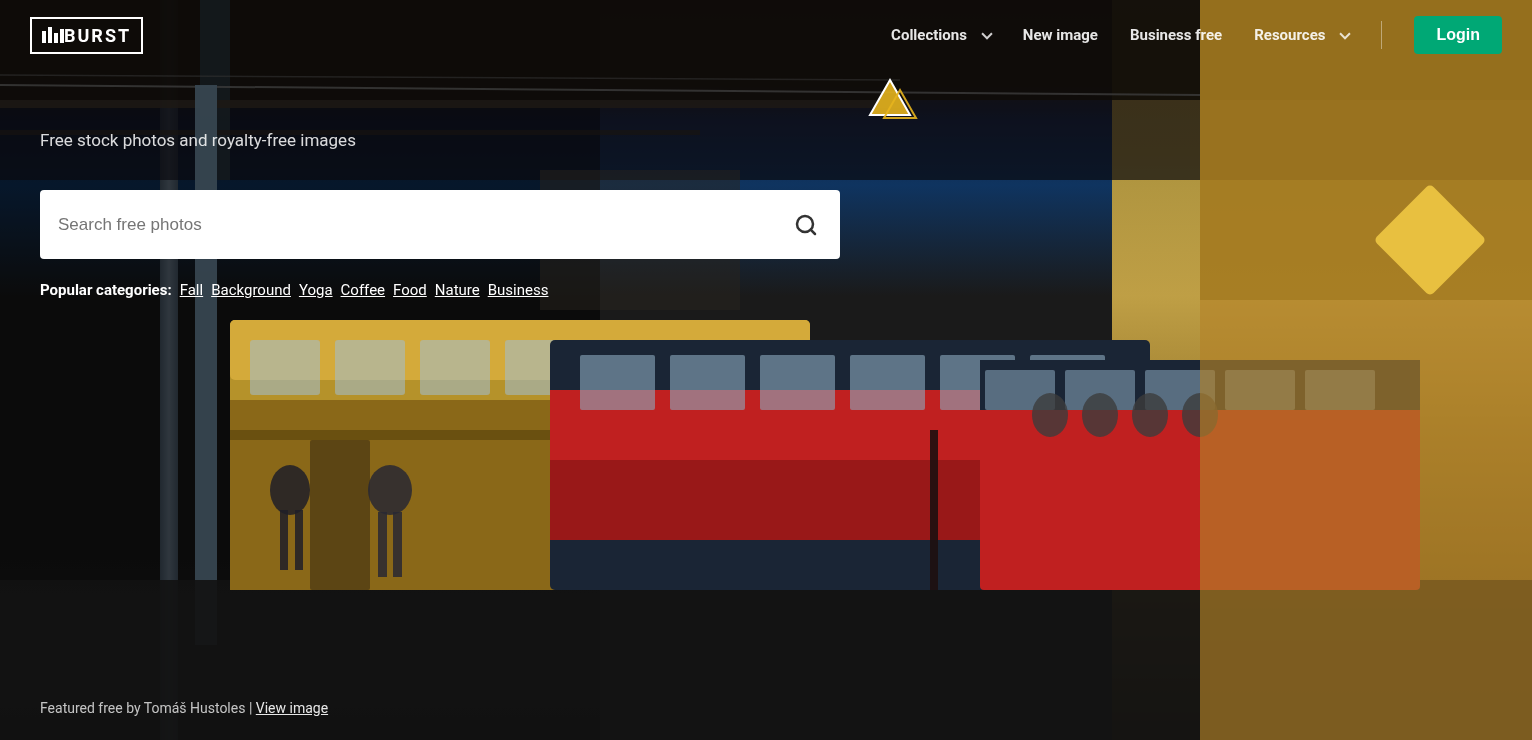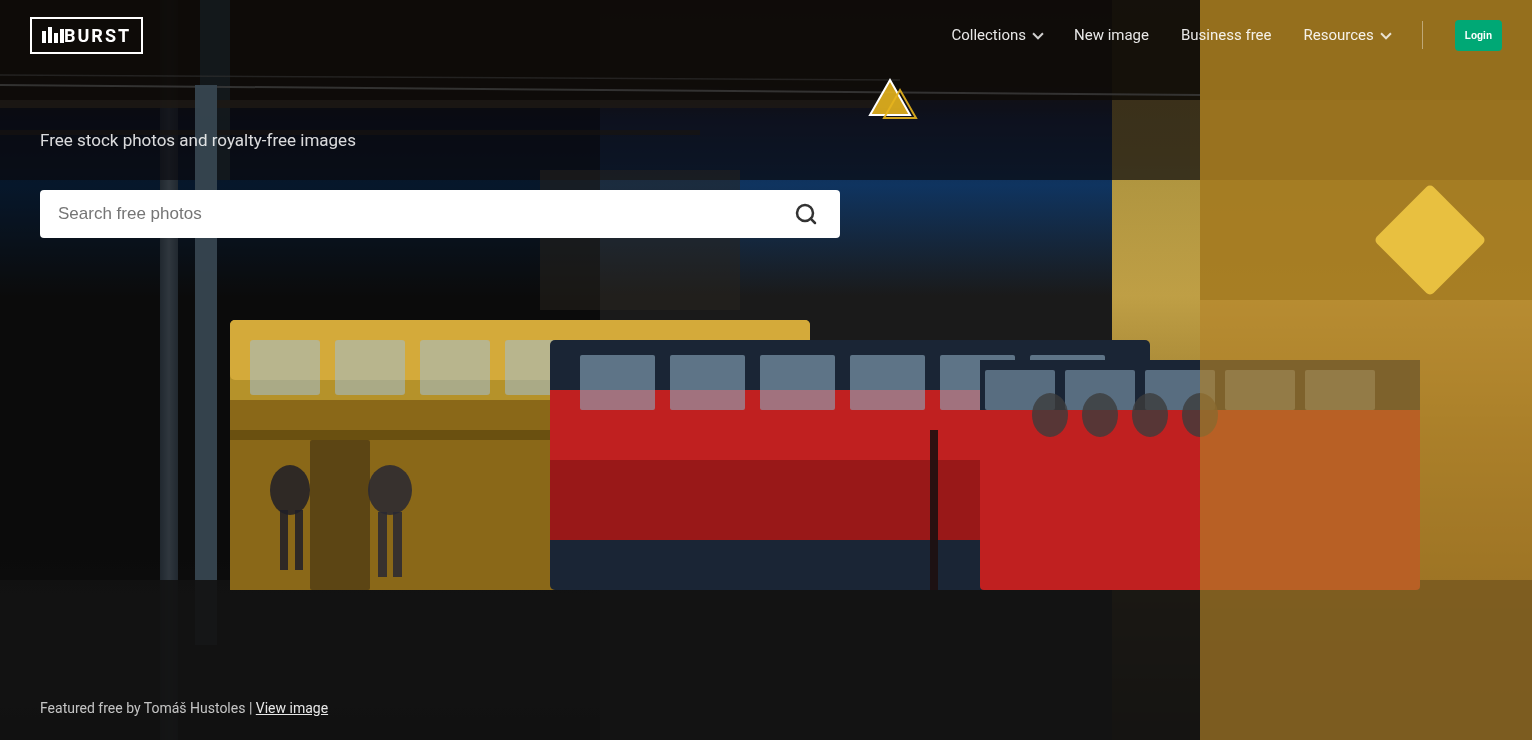--- a/index.html
+++ b/index.html
@@ -110,40 +110,40 @@
     .nav-links {
       display: flex;
       align-items: center;
       gap: 32px;
     }
 
     .nav-link {
       color: rgba(255,255,255,0.9);
       text-decoration: none;
       font-size: 15px;
-      font-weight: 400;
+      font-weight: 700;
       cursor: pointer;
       display: flex;
       align-items: center;
-      gap: 4px;
+      gap: 12px;
     }
 
     .nav-divider {
       width: 1px;
       height: 28px;
       background: rgba(255,255,255,0.4);
     }
 
     .login-btn {
       background: #00a875;
       color: white;
       border: none;
-      padding: 10px 10px;
+      padding: 10px 22px;
       border-radius: 4px;
-      font-size: 10px;
+      font-size: 16px;
       font-weight: 600;
       cursor: pointer;
     }
 
     
     .hero-content {
       position: absolute;
       top: 130px;
       left: 40px;
       max-width: 900px;
@@ -166,21 +166,21 @@
       text-shadow: 0 2px 8px rgba(0,0,0,0.5);
     }
 
     
     .search-container {
       display: flex;
       align-items: center;
       background: white;
       border-radius: 4px;
       width: 800px;
-      height: 48px;
+      height: 69px;
       padding: 12px 18px;
       margin-bottom: 22px;
       margin-top: 40px;
     }
 
     .search-input {
       flex: 1;
       border: none;
       outline: none;
       font-size: 17px;
@@ -387,19 +387,29 @@
     <div class="search-container">
       <input class="search-input" type="text" placeholder="Search free photos" style="">
       <button class="search-icon-btn">
         <svg class="search-icon-svg" viewBox="0 0 24 24" fill="none" stroke="currentColor" stroke-width="2.5" stroke-linecap="round" stroke-linejoin="round">
           <circle cx="11" cy="11" r="8"></circle>
           <line x1="21" y1="21" x2="16.65" y2="16.65"></line>
         </svg>
       </button>
     </div>
 
+    <div class="popular-categories">
+      <span class="popular-label">Popular categories:</span>
+      <a class="category-link">Fall</a>
+      <a class="category-link">Background</a>
+      <a class="category-link">Yoga</a>
+      <a class="category-link">Coffee</a>
+      <a class="category-link">Food</a>
+      <a class="category-link">Nature</a>
+      <a class="category-link">Business</a>
+    </div>
   </div>
 
   <div class="photo-credit">
     <span>Featured free by Tomáš Hustoles | </span><a>View image</a>
   </div>
 
 </div>
 
 </body></html>

